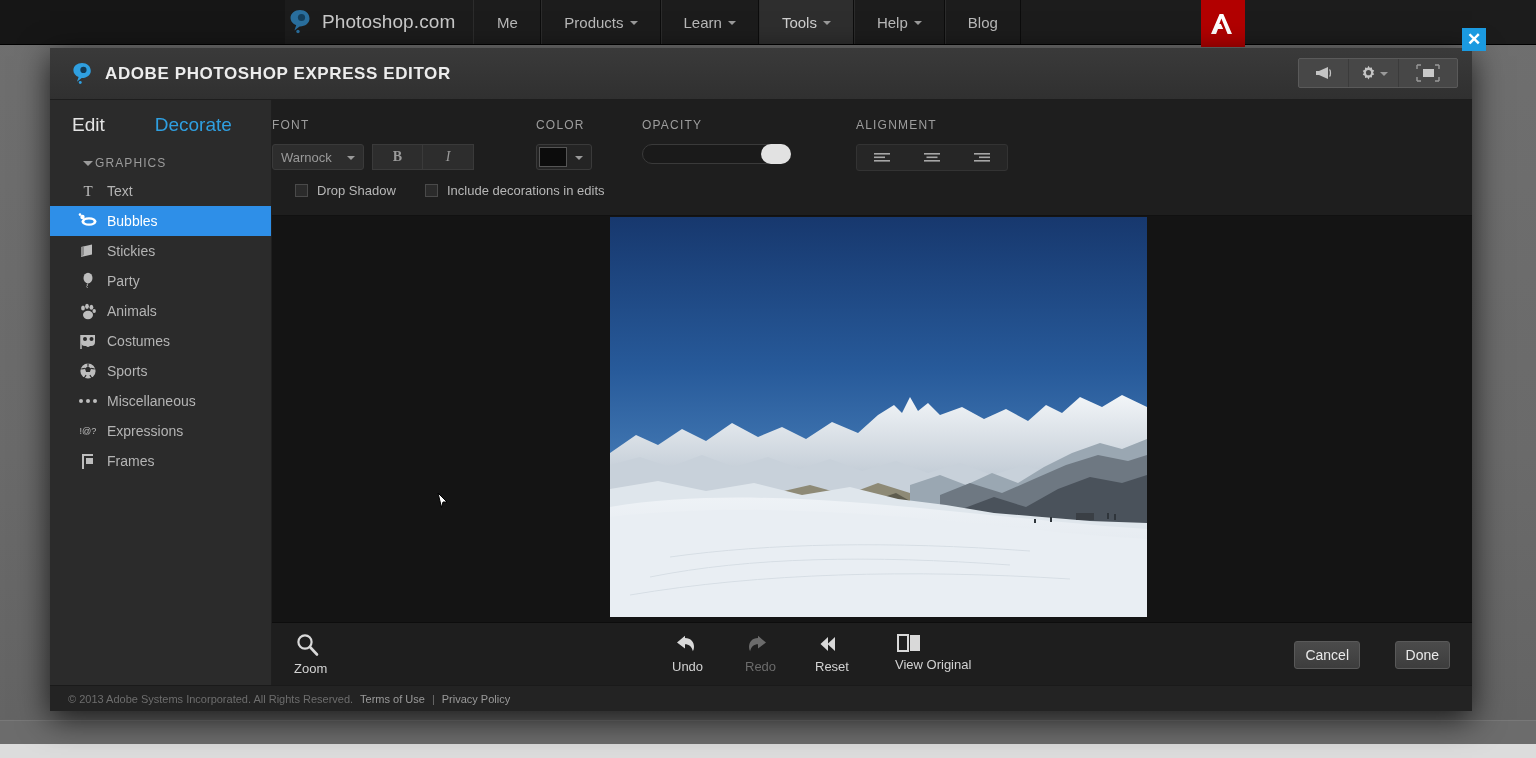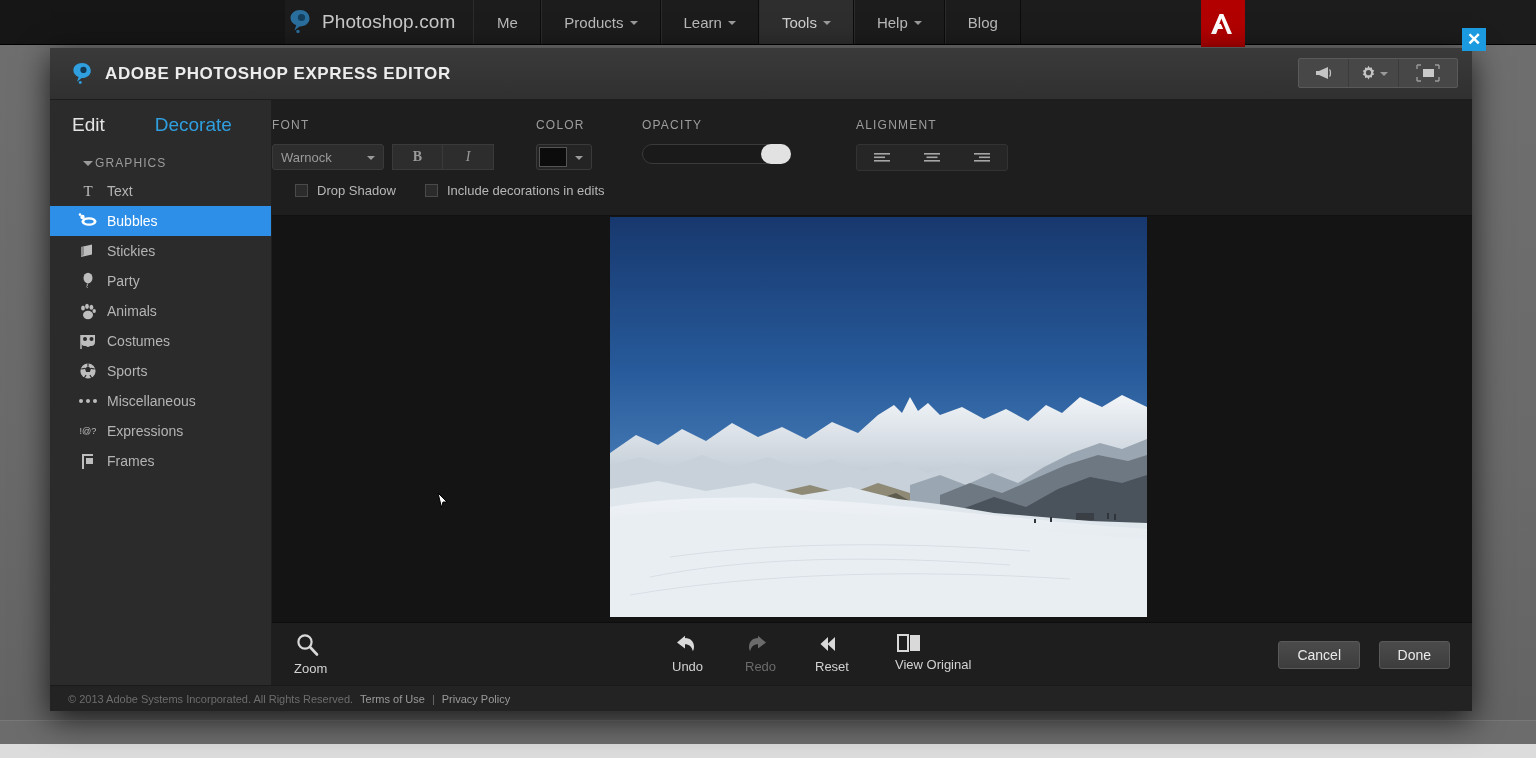--- a/index.html
+++ b/index.html
@@ -177,21 +177,21 @@
   .opt-label {
     color: #9d9d9d; font-size: 12px; letter-spacing: 1.2px;
     margin-bottom: 12px;
   }
   .pill {
     background: #2d2d2d; border: 1px solid #3a3a3a; border-radius: 3px;
     height: 26px;
     display: flex; align-items: center;
   }
   .font-select {
-    width: 112px; justify-content: space-between;
+    width: 92px; justify-content: space-between;
     padding: 0 8px; color: #9a9a9a; font-size: 13px; cursor: pointer;
   }
   .bi-group { margin-left: 8px; display:flex; }
   .bi-btn {
     width: 51px; height: 26px;
     background: #2d2d2d; border: 1px solid #3a3a3a;
     color: #9a9a9a; font-size: 14px;
     display:flex;align-items:center;justify-content:center;
     cursor:pointer;
   }
@@ -261,21 +261,21 @@
   }
   .bb-btn {
     position: absolute; top: 9px;
     display: flex; flex-direction: column; align-items: flex-start; gap: 3px;
     cursor: pointer; user-select: none;
   }
   .bb-btn .bb-label { color:#d2d2d2; font-size:13px; }
   .bb-btn.disabled .bb-label { color:#6b6b6b; }
   .bb-action {
     position: absolute; top: 18px;
-    height: 28px; padding: 0 18px;
+    height: 28px; padding: 0 10px;
     background: linear-gradient(180deg,#4b4b4b,#3d3d3d);
     border: 1px solid #595959; border-radius: 3px;
     color: #eaeaea; font-size: 14px;
     display:flex;align-items:center;justify-content:center;
     cursor:pointer;
   }
 
   
   #editor-footer {
     height: 26px; flex: 0 0 26px;

